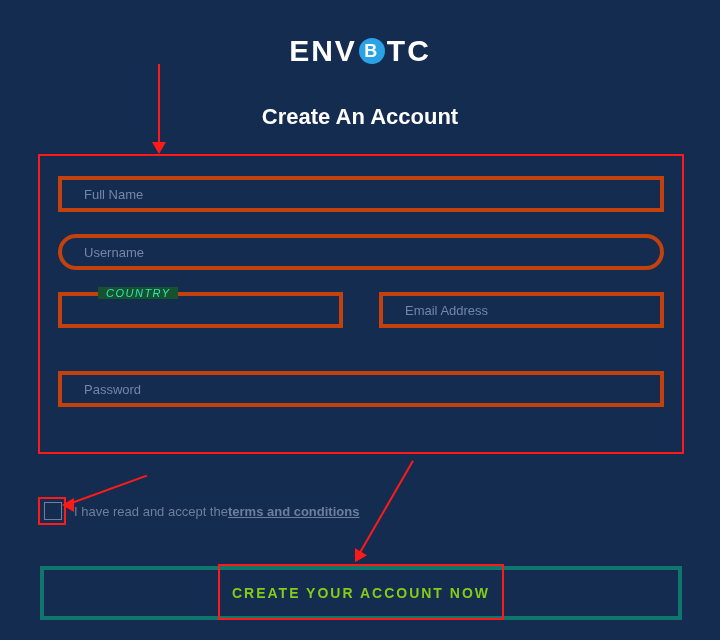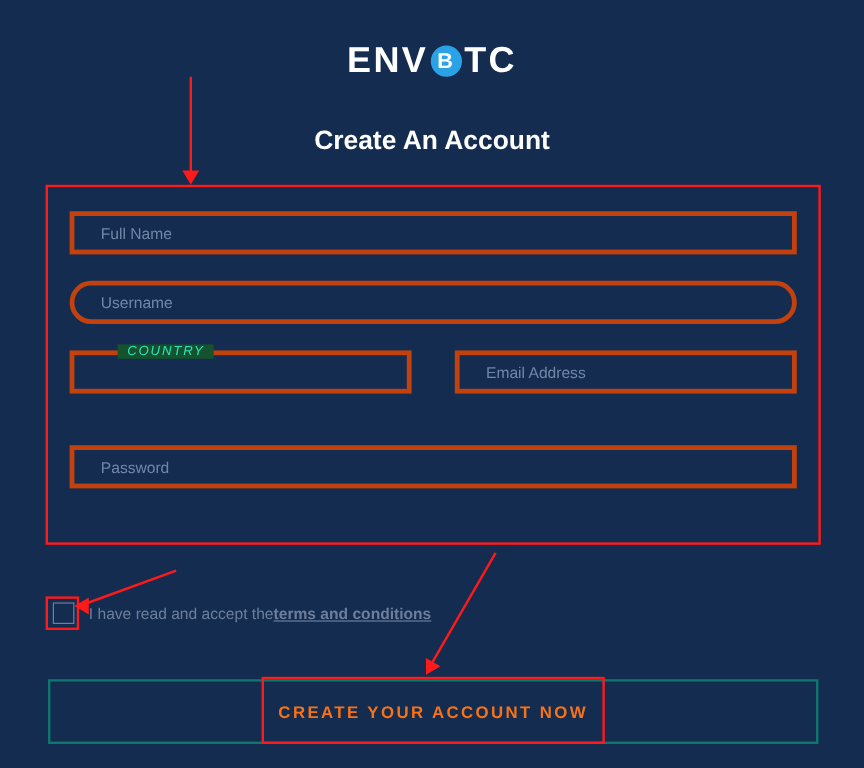--- a/index.html
+++ b/index.html
@@ -129,22 +129,22 @@
 
   
   .submit-row {
     position: absolute;
     left: 40px; top: 566px;
     width: 642px; height: 54px;
   }
   .submit-btn {
     width: 100%; height: 100%;
     background: transparent;
-    border: 2px solid #0f766e;
-    color: #f97316;
+    border: 4px solid #0f766e;
+    color: #84cc16;
     font-size: 14px;
     font-weight: 900;
     letter-spacing: 2px;
     cursor: pointer;
   }
 </style>
 </head>
 <body>
 
 <div class="page">

